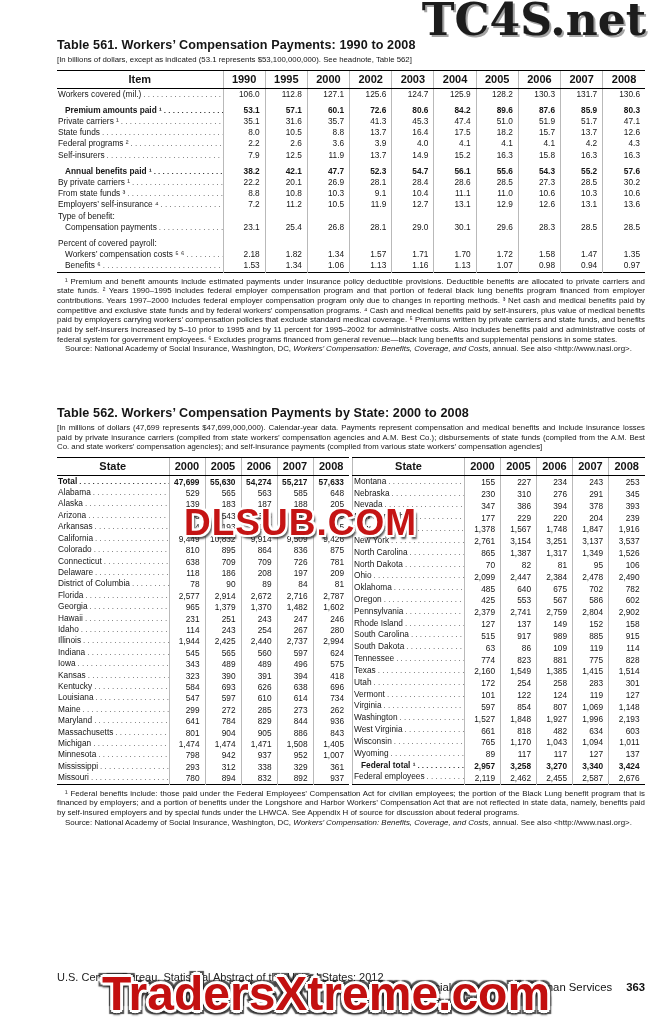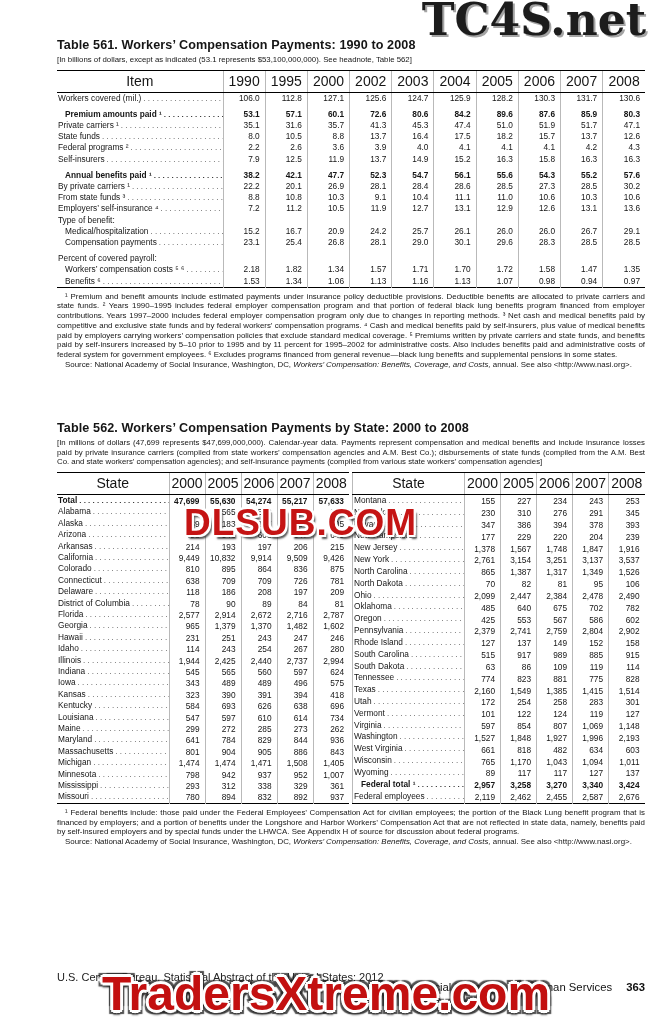--- a/index.html
+++ b/index.html
@@ -10,21 +10,21 @@
     font-family: "Liberation Sans", "DejaVu Sans", sans-serif;
     color: #151515;
   }
   .content { position: absolute; left: 57px; top: 38px; width: 588px; }
 
   .tbl-title { font-size: 12.6px; font-weight: bold; margin: 0 0 3px 0; letter-spacing: .1px; }
   .headnote { font-size: 7.8px; line-height: 9.5px; margin: 0 0 5px 0; text-align: justify; }
   .mt562 { margin-top: 52px; }
 
   table.t { border-collapse: collapse; table-layout: fixed; width: 588px; border-bottom: 1.4px solid #000; }
-  .t th { font-size: 14px; font-weight: normal; text-align: center; border-top: 1.4px solid #000; border-bottom: 1px solid #000; padding: 2.5px 0; margin-top: 16px; }
+  .t th { font-size: 11px; font-weight: bold; text-align: center; border-top: 1.4px solid #000; border-bottom: 1px solid #000; padding: 2.5px 0; margin-top: 16px; }
   .t td { font-size: 8.3px; line-height: 11.2px; vertical-align: bottom; padding: 0; }
   .t562 td { line-height: 10.4px; }
   .val-h, td.val { border-left: 1px solid #b9b9b9; }
   td.val { text-align: right; padding-right: 5px; white-space: nowrap; }
   td.lab { display: flex; align-items: baseline; padding-left: 1px; overflow: hidden; }
   td.lab .lt { white-space: nowrap; }
   td.lab.ind .lt { padding-left: 7px; text-align: center; }
   .dots { flex: 1; overflow: hidden; white-space: nowrap; color: #333; margin-left: 2px; }
   .dots::after { content: ". . . . . . . . . . . . . . . . . . . . . . . . . . . . . . . . . . . . . . . . . . . . . . . ."; font-size: 8px; }
   tr.bold td, tr.bold td .lt { font-weight: bold; }
@@ -266,36 +266,20 @@
           <td class="val"></td>
           <td class="val"></td>
           <td class="val"></td>
           <td class="val"></td>
           <td class="val"></td>
           <td class="val"></td>
           <td class="val"></td>
         </tr>
         <tr>
           <td class="lab ind">
-            <span class="lt">Medical/hospitalization</span>
-            <span class="dots"></span>
-          </td>
-          <td class="val">15.2</td>
-          <td class="val">16.7</td>
-          <td class="val">20.9</td>
-          <td class="val">24.2</td>
-          <td class="val">25.7</td>
-          <td class="val">26.1</td>
-          <td class="val">26.0</td>
-          <td class="val">26.0</td>
-          <td class="val">26.7</td>
-          <td class="val">29.1</td>
-        </tr>
-        <tr>
-          <td class="lab ind">
             <span class="lt">Compensation payments</span>
             <span class="dots"></span>
           </td>
           <td class="val">23.1</td>
           <td class="val">25.4</td>
           <td class="val">26.8</td>
           <td class="val">28.1</td>
           <td class="val">29.0</td>
           <td class="val">30.1</td>
           <td class="val">29.6</td>

